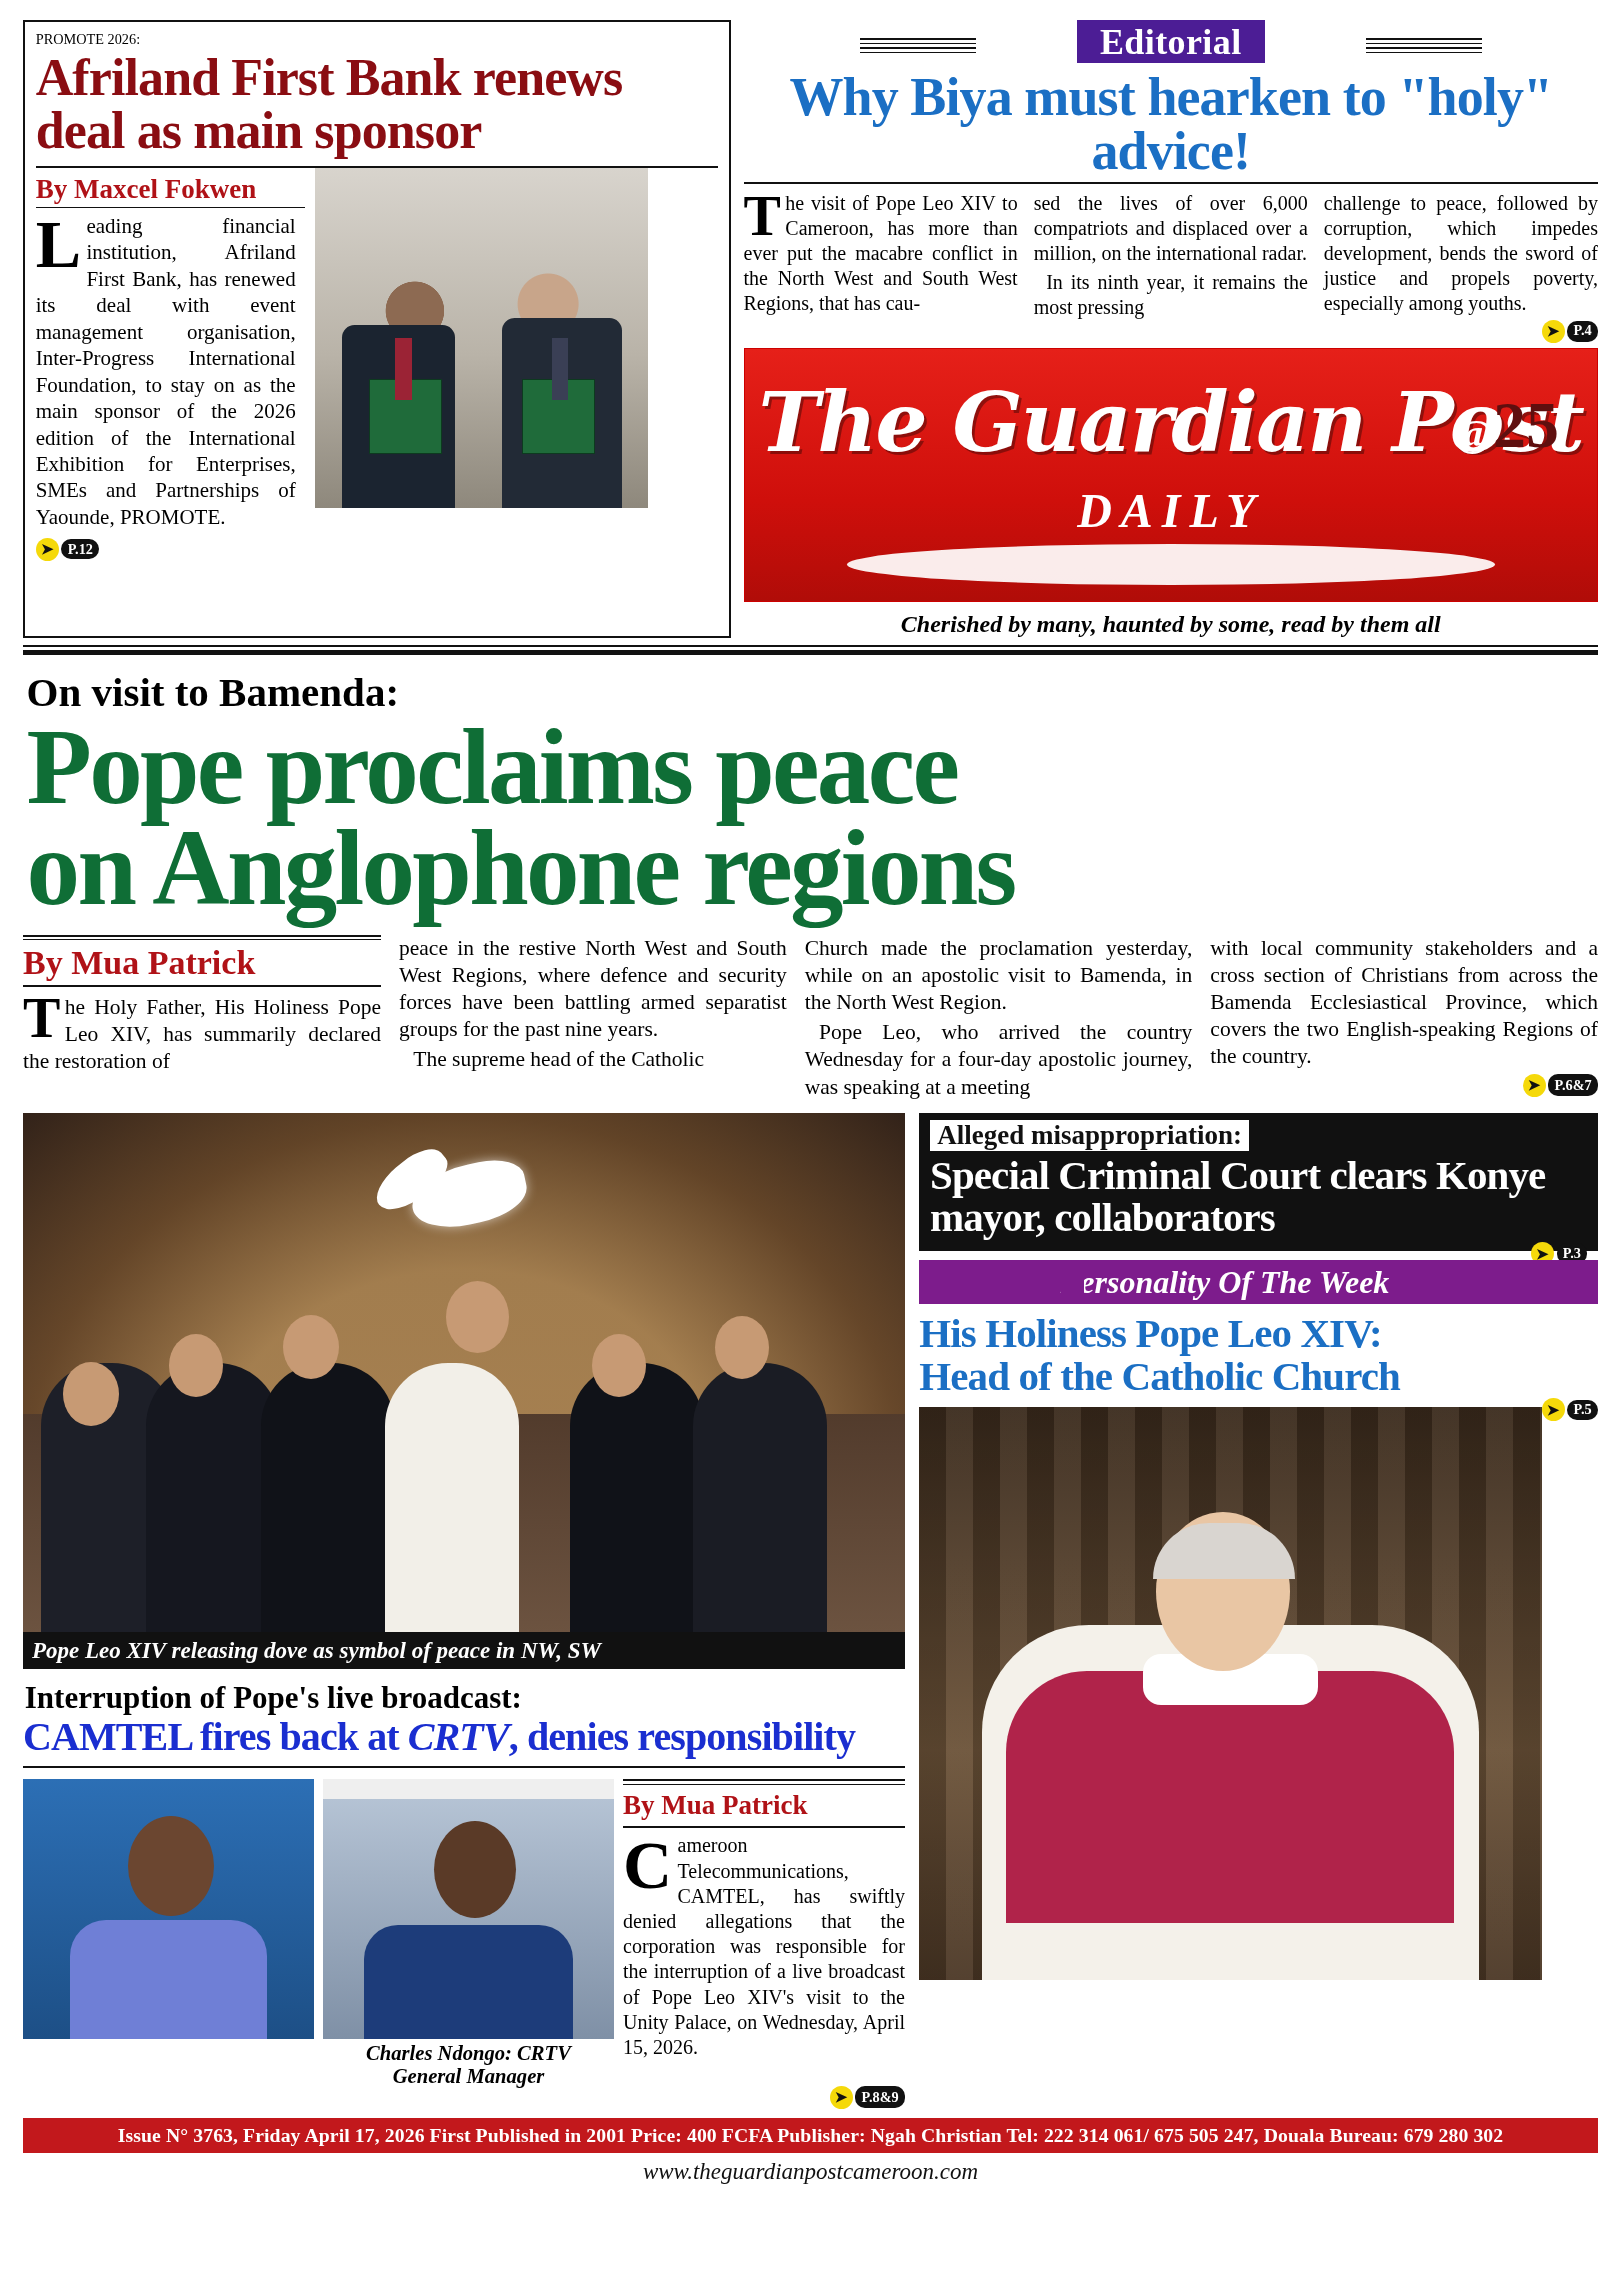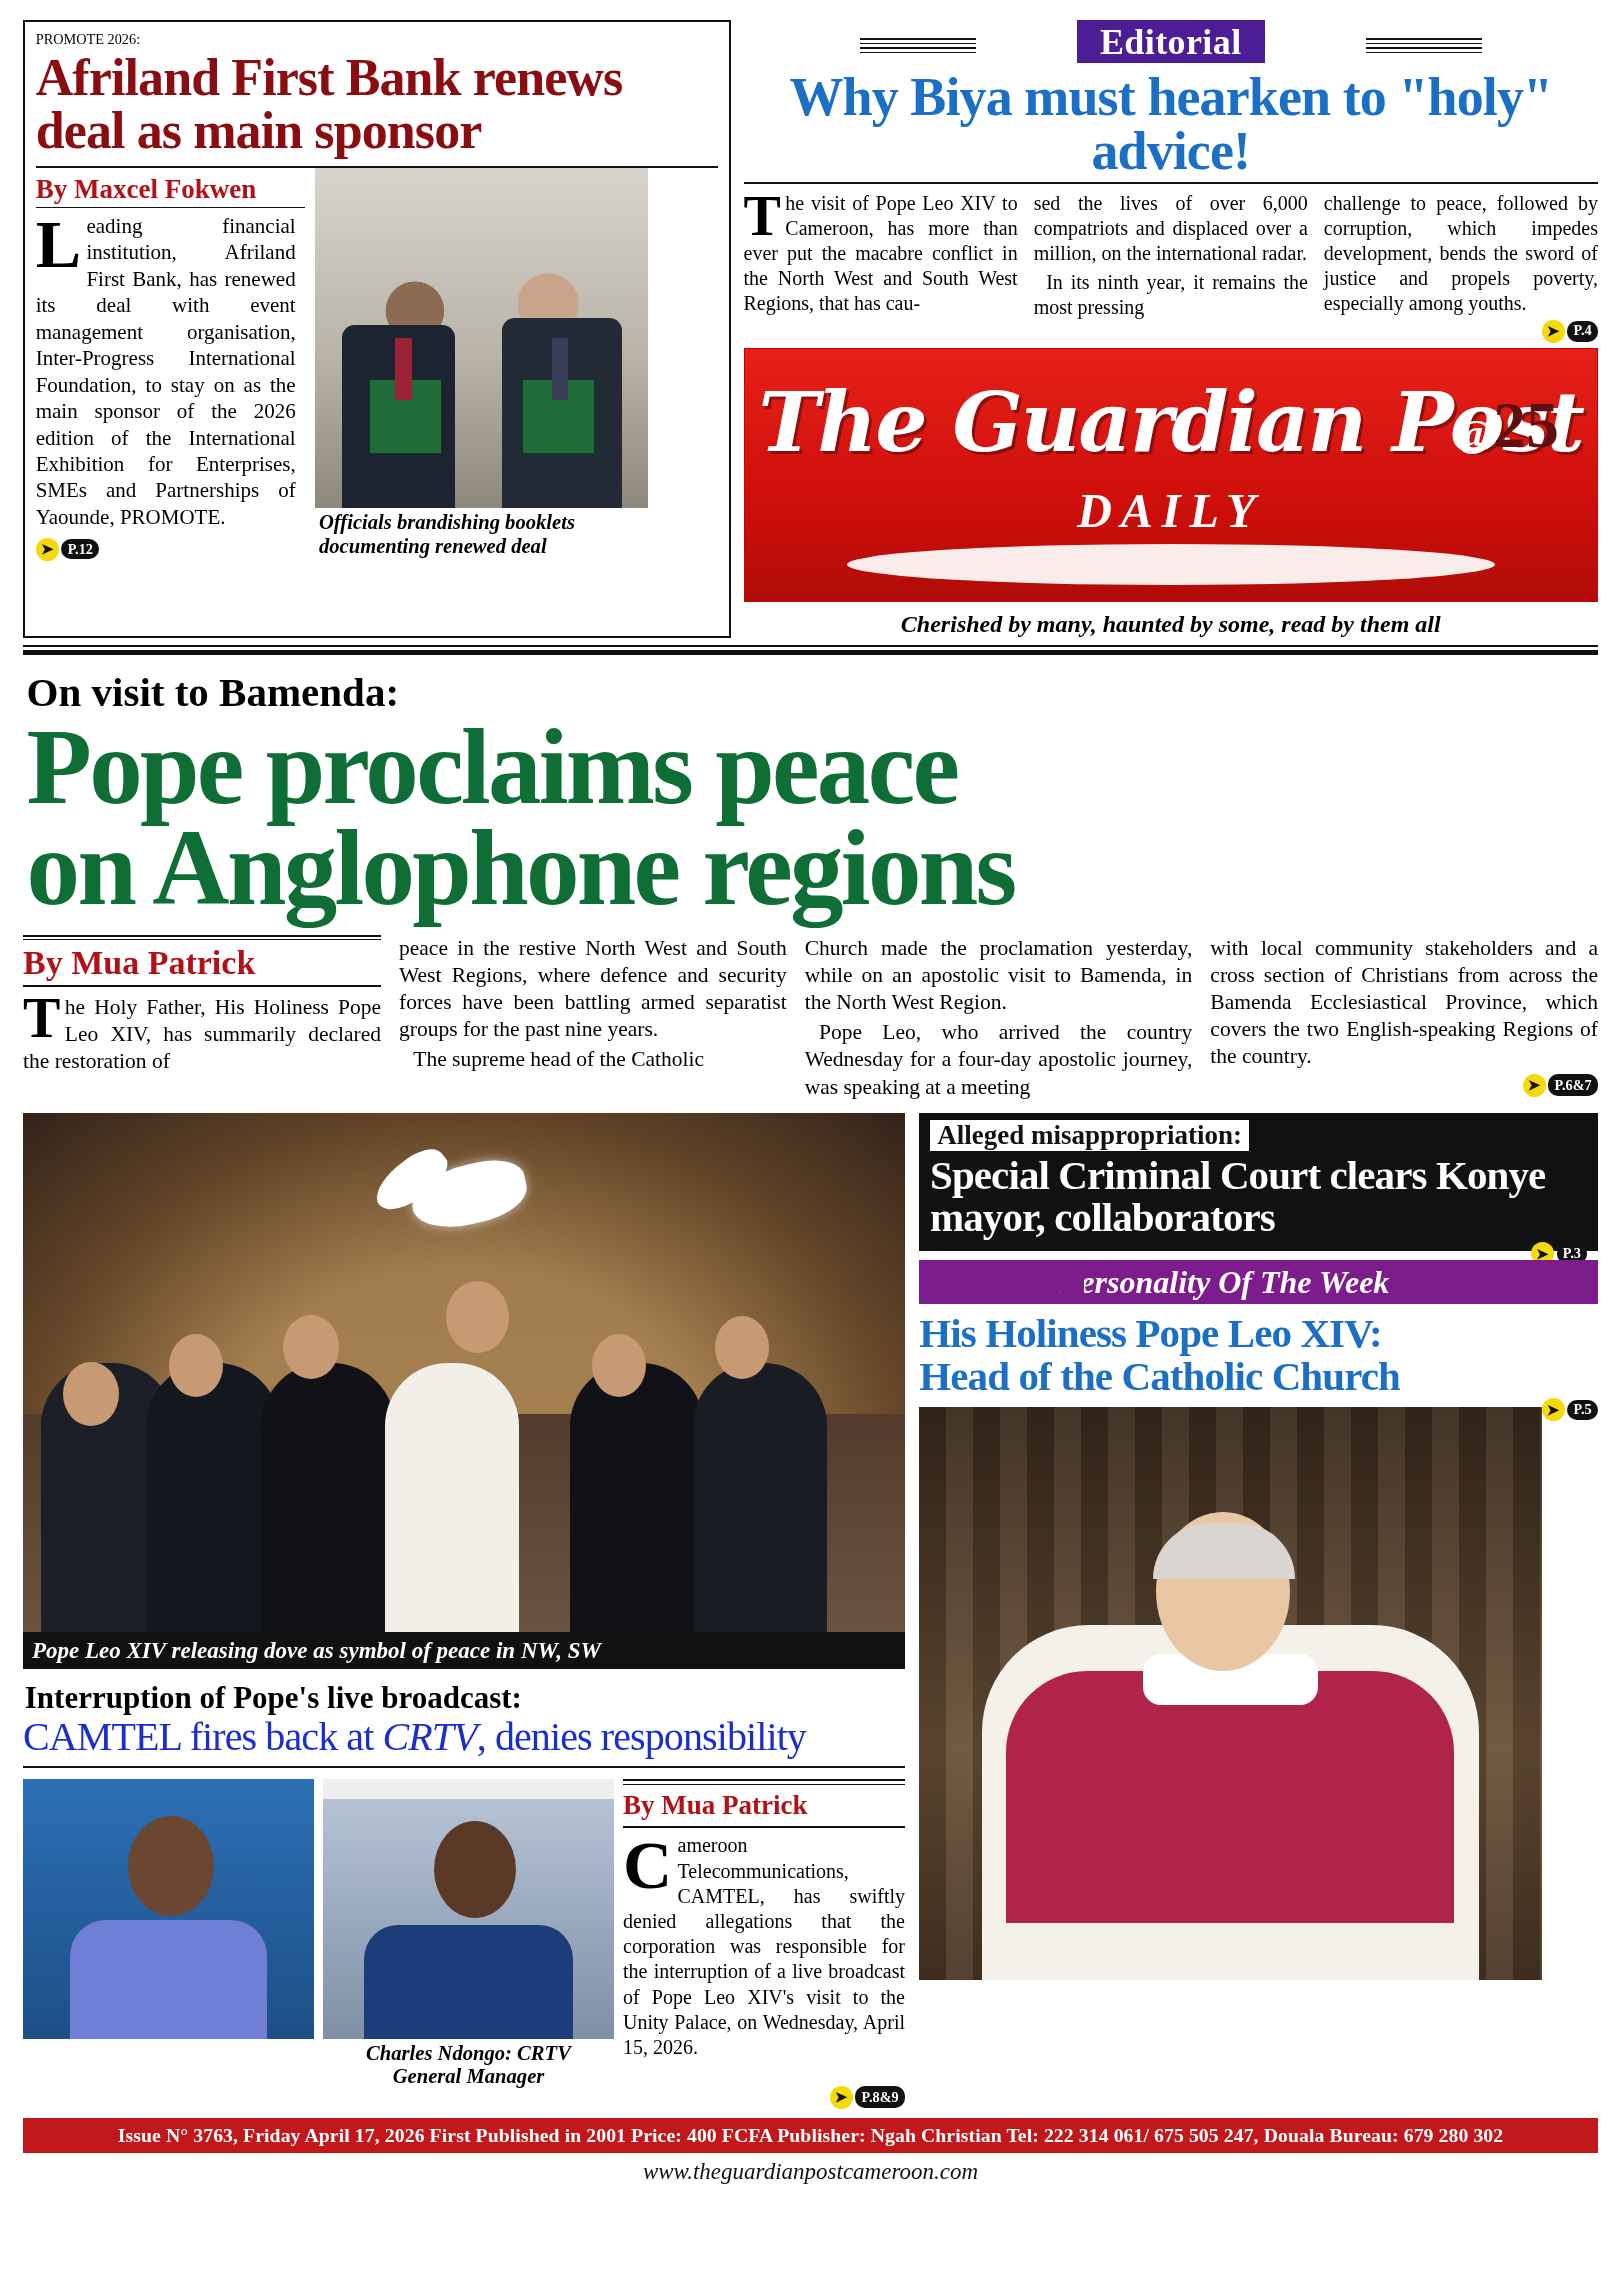--- a/index.html
+++ b/index.html
@@ -113,21 +113,21 @@
   .pope-photo .head { position:absolute; border-radius:50%; background:#c79a74; }
   .h1{left:4.5%;bottom:206px;width:56px;height:64px;}
   .h2{left:16.5%;bottom:235px;width:54px;height:63px;}
   .h3{left:29.5%;bottom:253px;width:56px;height:64px;}
   .h4{left:48%;bottom:279px;width:63px;height:72px;background:#e8c3a2;}
   .h5{left:64.5%;bottom:235px;width:54px;height:63px;}
   .h6{left:78.5%;bottom:253px;width:54px;height:63px;}
   .cap-bar { background:#111; color:#fff; font-style:italic; font-weight:bold; font-size:23px; padding:5.4px 9px; }
 
   .interruption-kicker { font-size:31px; font-weight:bold; margin:10.7px 0 1.8px 1.8px; }
-  .camtel-head { font-size:40px; font-weight:normal; color:#1a2ed0; letter-spacing:-0.9px; line-height:1; }
+  .camtel-head { font-size:40px; font-weight:bold; color:#1a2ed0; letter-spacing:-0.9px; line-height:1; }
   .camtel-head .ital { font-style:italic; }
   .camtel-row { display:flex; gap:9px; margin-top:10.7px; }
   .cam-photo { width:291px; }
   .ph-woman { height:260px; background:linear-gradient(#2c6fb5,#1d4f86); position:relative; overflow:hidden; }
   .ph-woman .hd{position:absolute;left:36%;top:14%;width:86px;height:100px;border-radius:50%;background:#6b4630;}
   .ph-woman .bd{position:absolute;left:16%;top:54%;width:68%;height:52%;background:#6f7fd6;border-radius:36px 36px 0 0;}
   .ph-man { height:260px; background:linear-gradient(#b9c7d8,#7f90a6); position:relative; overflow:hidden; }
   .ph-man .hd{position:absolute;left:38%;top:16%;width:82px;height:97px;border-radius:50%;background:#5a3a27;}
   .ph-man .bd{position:absolute;left:14%;top:56%;width:72%;height:50%;background:#1d3c7a;border-radius:34px 34px 0 0;}
   .ph-man .topbar{position:absolute;left:0;top:0;right:0;height:19.7px;background:#efefef;}
@@ -188,21 +188,20 @@
             <span class="pg">P.12</span>
           </div>
         </div>
         <div class="promote-photo">
           <div class="photo ph-men">
             <div class="folder1"></div>
               <div class="folder2"></div>
             <div class="tie1"></div>
               <div class="tie2"></div>
           </div>
-          <div class="caption-ital">Officials brandishing booklets documenting renewed deal</div>
         </div>
       </div>
     </div>
 
     <div class="masthead-col">
       <div class="editorial-banner">
         <span class="ed-wing l"></span>
         <span class="ed-wing r"></span>
         <span class="editorial-word">Editorial</span>
       </div>

